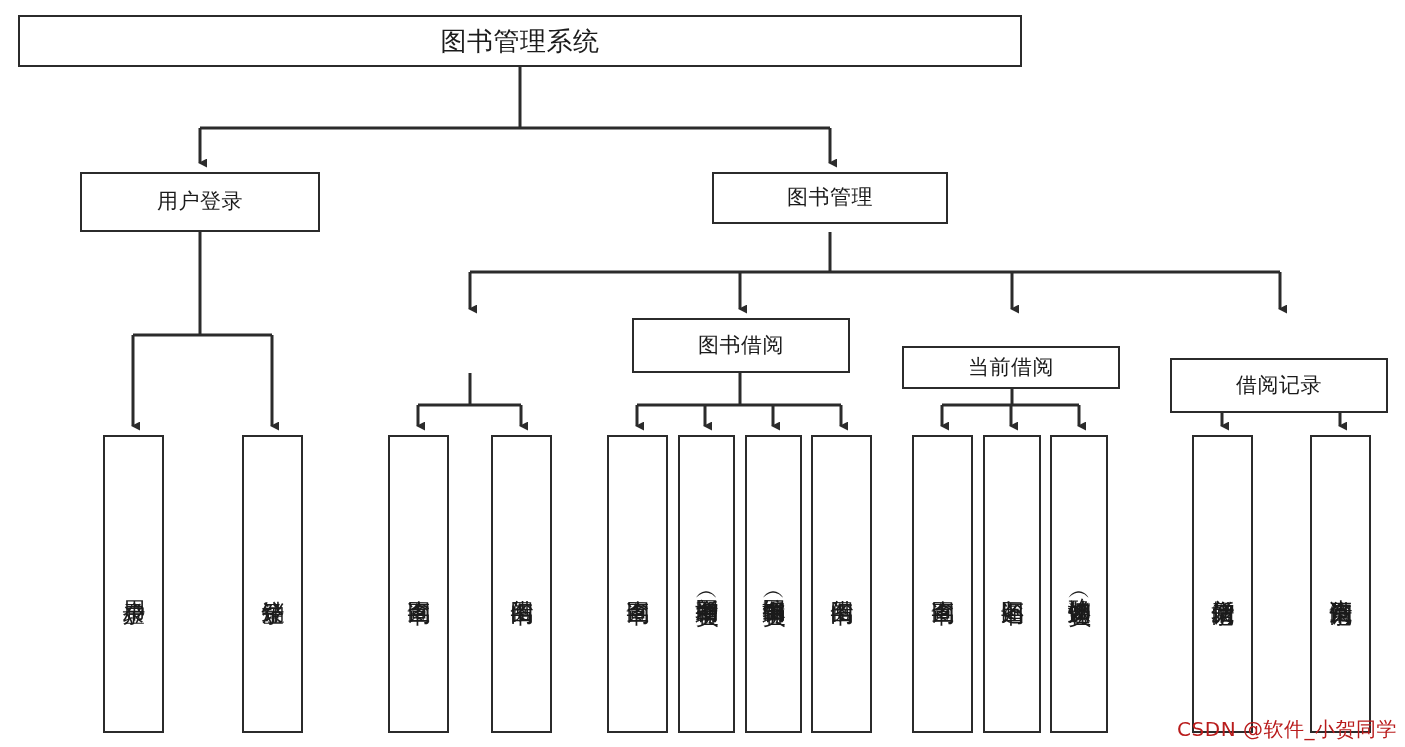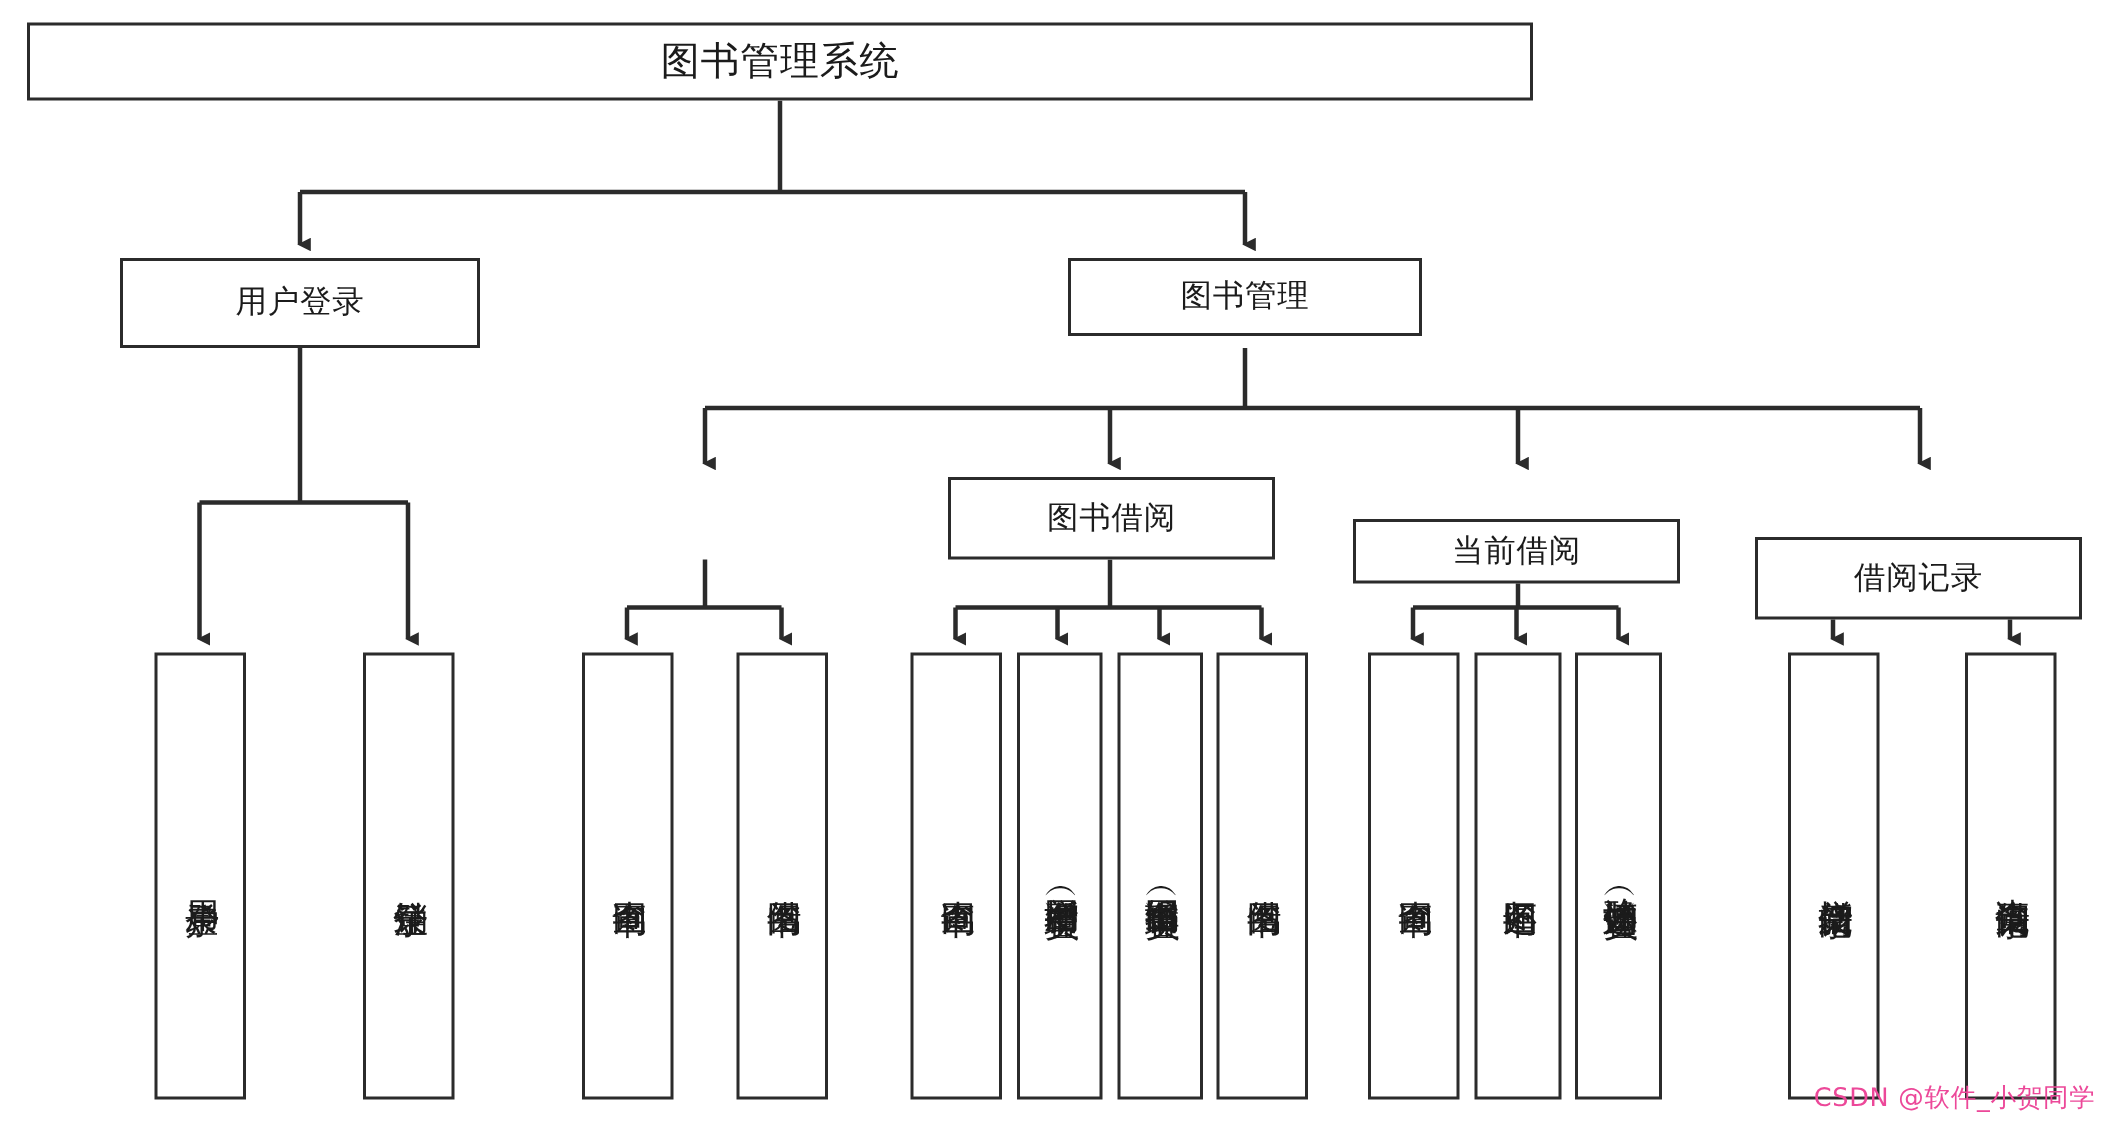--- a/index.html
+++ b/index.html
@@ -53,22 +53,22 @@
     text-orientation: upright;
     font-size: 23px;
     line-height: 1.12;
     letter-spacing: 1px;
     white-space: nowrap;
   }
   .watermark {
     position: absolute;
     right: 8px;
     bottom: 4px;
-    font-size: 17px;
-    color: #ec4899;
+    font-size: 20px;
+    color: #b91c1c;
     white-space: nowrap;
     letter-spacing: 0.5px;
   }
 </style>
 </head>
 <body>
 
 <div id="canvas">
 
   <svg class="connectors" viewBox="0 0 1405 747">

